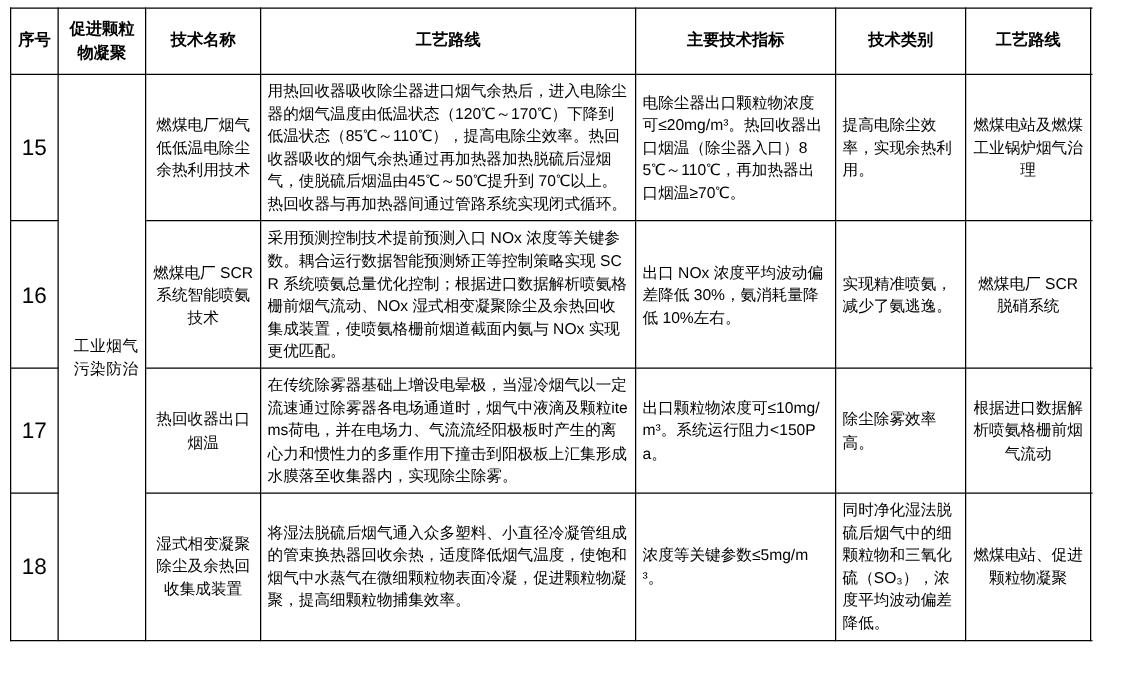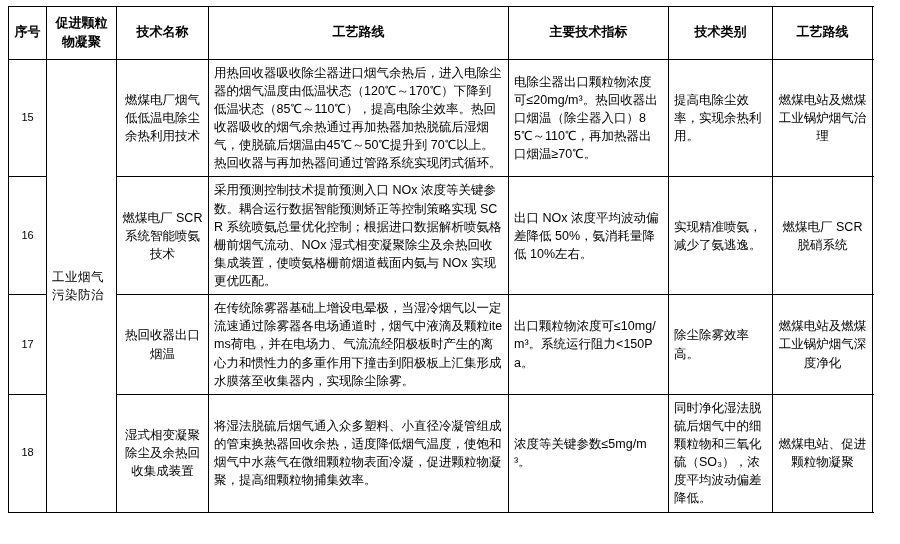--- a/index.html
+++ b/index.html
@@ -45,24 +45,24 @@
   .c-name    { width: 92px;  text-align: center; }
   .c-route   { width: 300px; text-align: left; }
   .c-index   { width: 160px; text-align: left; }
   .c-feature { width: 104px; text-align: left; }
   .c-scope   { width: 100px; text-align: center; }
   .c-type    { width: 56px;  text-align: center; }
 
   td.cell-center { text-align: center; }
   td.cell-left   { text-align: left; }
   .vertical-field {
-    text-align: left;
+    text-align: right;
     letter-spacing: 0.5px;
   }
-  .row-no { font-size: 11px; }
+  .row-no { font-size: 18px; }
 </style>
 </head>
 <body>
 
 <div class="sheet">
   <table class="tech-table">
     <colgroup>
       <col class="c-no">
       <col class="c-field">
       <col class="c-name">
@@ -92,32 +92,32 @@
         <td class="cell-left">用热回收器吸收除尘器进口烟气余热后，进入电除尘器的烟气温度由低温状态（120℃～170℃）下降到低温状态（85℃～110℃），提高电除尘效率。热回收器吸收的烟气余热通过再加热器加热脱硫后湿烟气，使脱硫后烟温由45℃～50℃提升到 70℃以上。热回收器与再加热器间通过管路系统实现闭式循环。</td>
         <td class="cell-left">电除尘器出口颗粒物浓度可≤20mg/m³。热回收器出口烟温（除尘器入口）85℃～110℃，再加热器出口烟温≥70℃。</td>
         <td class="cell-left">提高电除尘效率，实现余热利用。</td>
         <td class="cell-center">燃煤电站及燃煤工业锅炉烟气治理</td>
         <td class="cell-center">推广技术</td>
       </tr>
       <tr>
         <td class="cell-center row-no">16</td>
         <td class="cell-center">燃煤电厂 SCR 系统智能喷氨技术</td>
         <td class="cell-left">采用预测控制技术提前预测入口 NOx 浓度等关键参数。耦合运行数据智能预测矫正等控制策略实现 SCR 系统喷氨总量优化控制；根据进口数据解析喷氨格栅前烟气流动、NOx 湿式相变凝聚除尘及余热回收集成装置，使喷氨格栅前烟道截面内氨与 NOx 实现更优匹配。</td>
-        <td class="cell-left">出口 NOx 浓度平均波动偏差降低 50%，氨消耗量降低 10%左右。</td>
+        <td class="cell-left">出口 NOx 浓度平均波动偏差降低 30%，氨消耗量降低 10%左右。</td>
         <td class="cell-left">实现精准喷氨，减少了氨逃逸。</td>
         <td class="cell-center">燃煤电厂 SCR 脱硝系统</td>
         <td class="cell-center">推广技术</td>
       </tr>
       <tr>
         <td class="cell-center row-no">17</td>
         <td class="cell-center">热回收器出口烟温</td>
         <td class="cell-left">在传统除雾器基础上增设电晕极，当湿冷烟气以一定流速通过除雾器各电场通道时，烟气中液滴及颗粒items荷电，并在电场力、气流流经阳极板时产生的离心力和惯性力的多重作用下撞击到阳极板上汇集形成水膜落至收集器内，实现除尘除雾。</td>
         <td class="cell-left">出口颗粒物浓度可≤10mg/m³。系统运行阻力&lt;150Pa。</td>
         <td class="cell-left">除尘除雾效率高。</td>
-        <td class="cell-center">燃煤电站及燃煤工业锅炉烟气深度净化</td>
+        <td class="cell-center">根据进口数据解析喷氨格栅前烟气流动</td>
         <td class="cell-center">推广技术</td>
       </tr>
       <tr>
         <td class="cell-center row-no">18</td>
         <td class="cell-center">湿式相变凝聚除尘及余热回收集成装置</td>
         <td class="cell-left">将湿法脱硫后烟气通入众多塑料、小直径冷凝管组成的管束换热器回收余热，适度降低烟气温度，使饱和烟气中水蒸气在微细颗粒物表面冷凝，促进颗粒物凝聚，提高细颗粒物捕集效率。</td>
         <td class="cell-left">浓度等关键参数≤5mg/m³。</td>
         <td class="cell-left">同时净化湿法脱硫后烟气中的细颗粒物和三氧化硫（SO₃），浓度平均波动偏差降低。</td>
         <td class="cell-center">燃煤电站、促进颗粒物凝聚</td>
         <td class="cell-center">示范技术</td>

